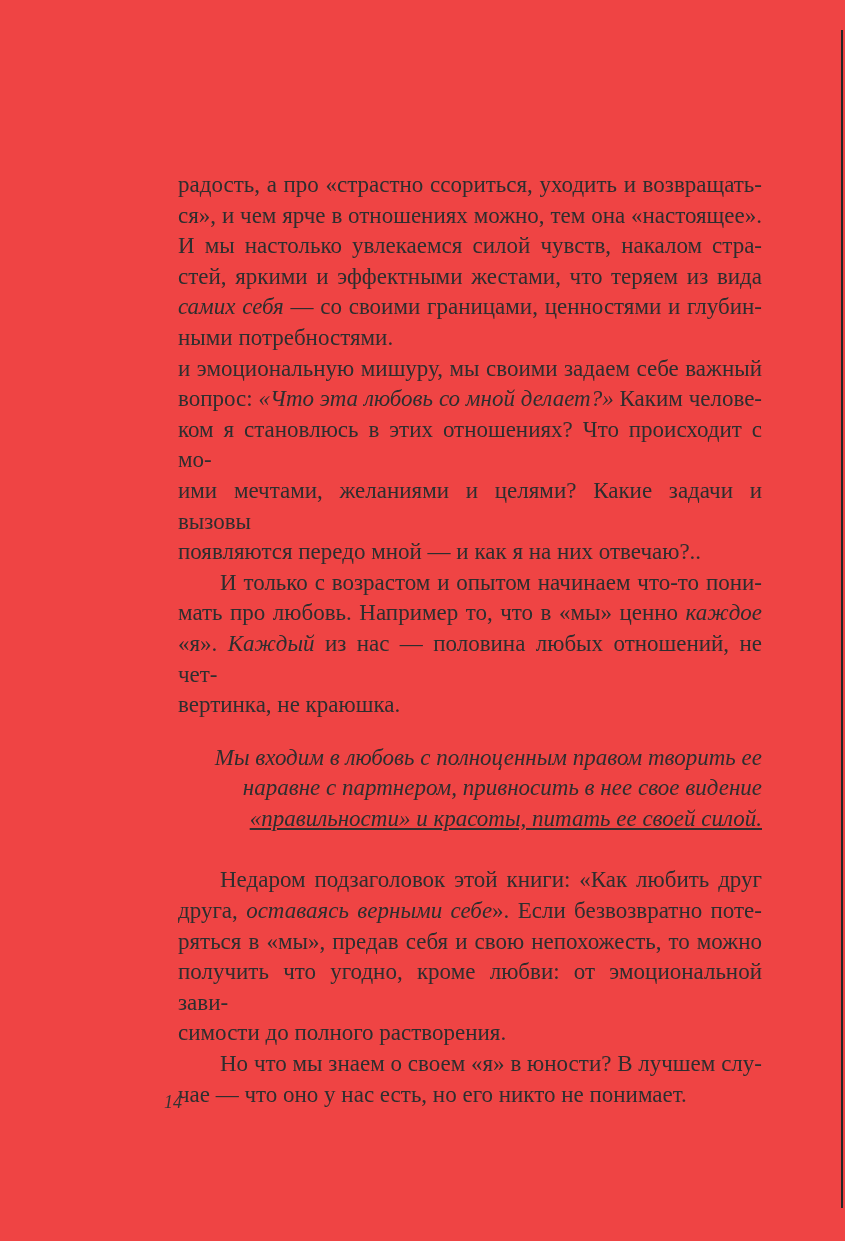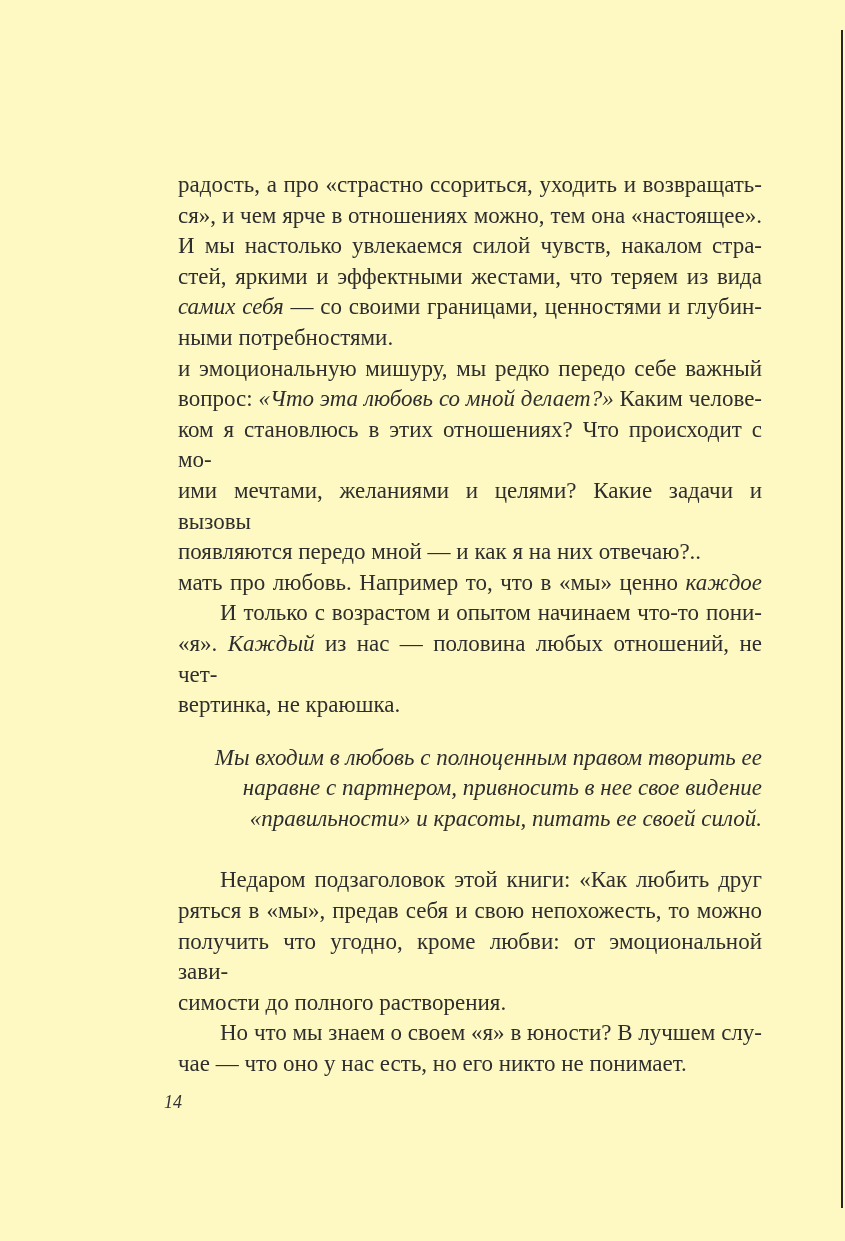--- a/index.html
+++ b/index.html
@@ -4,21 +4,21 @@
 <style>
   html, body {
     margin: 0;
     padding: 0;
     background: #ffffff;
   }
   .page {
     position: relative;
     width: 845px;
     height: 1241px;
-    background: #fef9c3;
+    background: #ef4444;
     overflow: hidden;
     font-family: "Liberation Serif", "DejaVu Serif", serif;
     color: #2e2e2e;
   }
   
   #text-column {
     position: absolute;
     left: 178px;
     top: 170px;
     width: 584px;
@@ -76,39 +76,40 @@
   <div id="text-column">
       <div class="para">
         <div class="line"><span>радость, а про «страстно ссориться, уходить и возвращать-</span></div>
         <div class="line"><span>ся», и чем ярче в отношениях можно, тем она «настоящее».</span></div>
         <div class="line"><span>И мы настолько увлекаемся силой чувств, накалом стра-</span></div>
         <div class="line"><span>стей, яркими и эффектными жестами, что теряем из вида</span></div>
         <div class="line"><em>самих себя</em><span> — со своими границами, ценностями и глубин-</span></div>
         <div class="line last"><span>ными потребностями.</span></div>
       </div>
       <div class="para">
-        <div class="line"><span>и эмоциональную мишуру, мы редко передо себе важный</span></div>
+        <div class="line"><span>и эмоциональную мишуру, мы своими задаем себе важный</span></div>
         <div class="line"><span>вопрос: </span><em>«Что эта любовь со мной делает?»</em><span> Каким челове-</span></div>
         <div class="line"><span>ком я становлюсь в этих отношениях? Что происходит с мо-</span></div>
         <div class="line"><span>ими мечтами, желаниями и целями? Какие задачи и вызовы</span></div>
         <div class="line last"><span>появляются передо мной — и как я на них отвечаю?..</span></div>
       </div>
       <div class="para">
+        <div class="line indent"><span>И только с возрастом и опытом начинаем что-то пони-</span></div>
         <div class="line"><span>мать про любовь. Например то, что в «мы» ценно </span><em>каждое</em></div>
-        <div class="line indent"><span>И только с возрастом и опытом начинаем что-то пони-</span></div>
         <div class="line"><span>«я». </span><em>Каждый</em><span> из нас — половина любых отношений, не чет-</span></div>
         <div class="line last"><span>вертинка, не краюшка.</span></div>
       </div>
       <div class="pullquote">
         <div class="qline" style="margin-left: 0px;">Мы входим в любовь с полноценным правом творить ее</div>
         <div class="qline" style="margin-left: 38px; font-style: italic;">наравне с партнером, привносить в нее свое видение</div>
-        <div class="qline" style="margin-left: 108px;">«правильности» и красоты, питать ее своей силой.</div>
+        <div class="qline" style="margin-left: 108px; text-decoration: underline;">«правильности» и красоты, питать ее своей силой.</div>
       </div>
       <div class="para">
         <div class="line indent"><span>Недаром подзаголовок этой книги: «Как любить друг</span></div>
+        <div class="line"><span>друга, </span><em>оставаясь верными себе</em><span>». Если безвозвратно поте-</span></div>
         <div class="line"><span>ряться в «мы», предав себя и свою непохожесть, то можно</span></div>
         <div class="line"><span>получить что угодно, кроме любви: от эмоциональной зави-</span></div>
         <div class="line last"><span>симости до полного растворения.</span></div>
       </div>
       <div class="para">
         <div class="line indent"><span>Но что мы знаем о своем «я» в юности? В лучшем слу-</span></div>
         <div class="line last"><span>чае — что оно у нас есть, но его никто не понимает.</span></div>
       </div>
     </div>
   <div class="page-number">14</div>

